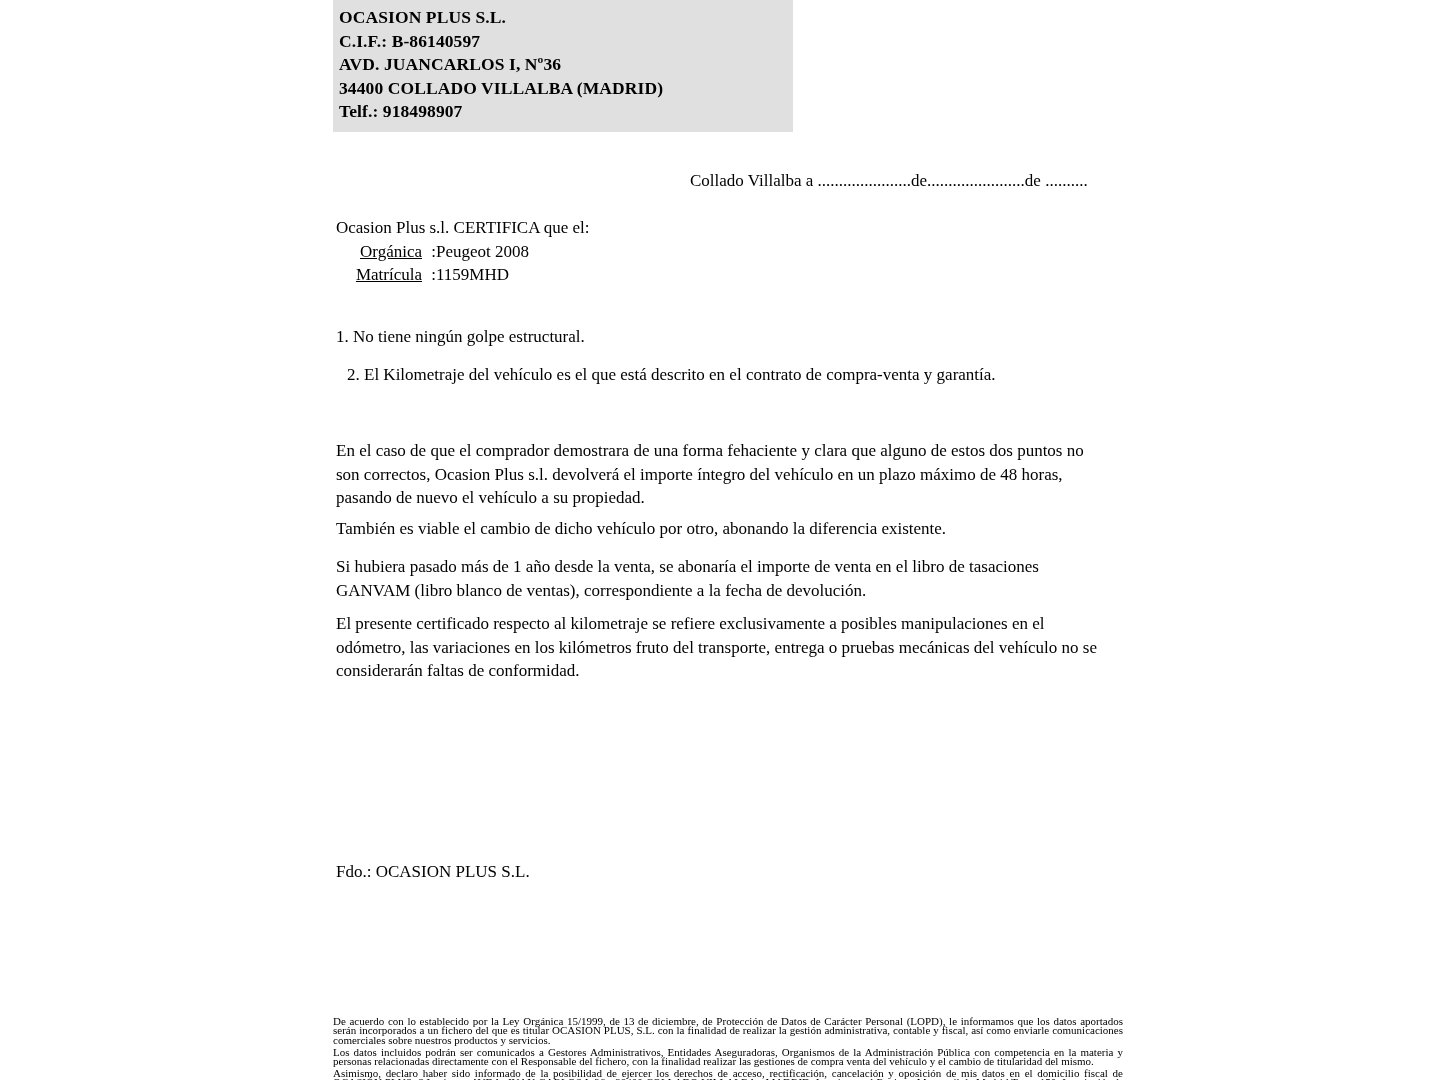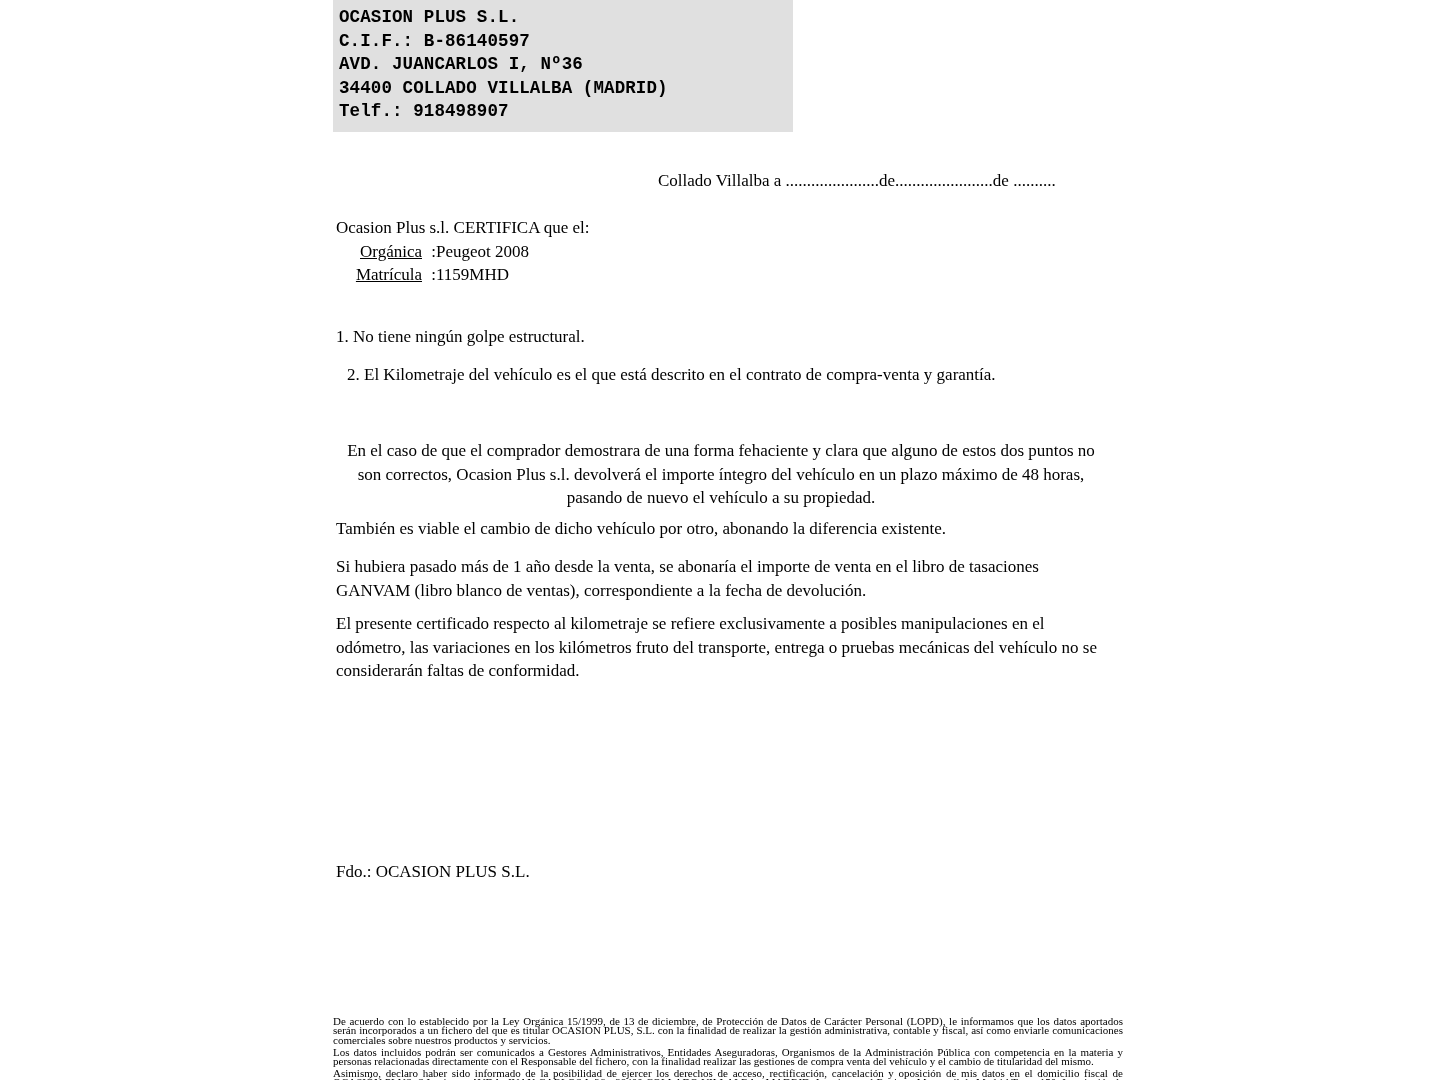--- a/index.html
+++ b/index.html
@@ -33,27 +33,26 @@
     width: 460px;
     padding: 6px 0 8px 6px;
     background: #e0e0e0;
     box-sizing: border-box;
   }
   .letterhead .line {
     font-weight: bold;
     font-size: 17.5px;
     line-height: 23.5px;
     letter-spacing: 0.1px;
-    font-family: Liberation Mono, monospace;
   }
 
   
   .place-date {
     position: absolute;
-    left: 658px;
+    left: 690px;
     top: 170px;
     font-size: 17px;
     line-height: 22px;
     white-space: nowrap;
   }
 
   
   .certifies {
     position: absolute;
     left: 336px;
@@ -85,21 +84,21 @@
 
   
   .para {
     position: absolute;
     left: 336px;
     width: 770px;
     font-size: 17px;
     line-height: 23.5px;
     text-align: left;
   }
-  .para-1 { top: 439px; text-align: center; }
+  .para-1 { top: 439px; }
   .para-2 { top: 517px; }
   .para-3 { top: 555px; }
   .para-4 { top: 612px; }
 
   
   .signature {
     position: absolute;
     left: 336px;
     top: 862px;
     font-size: 17px;

